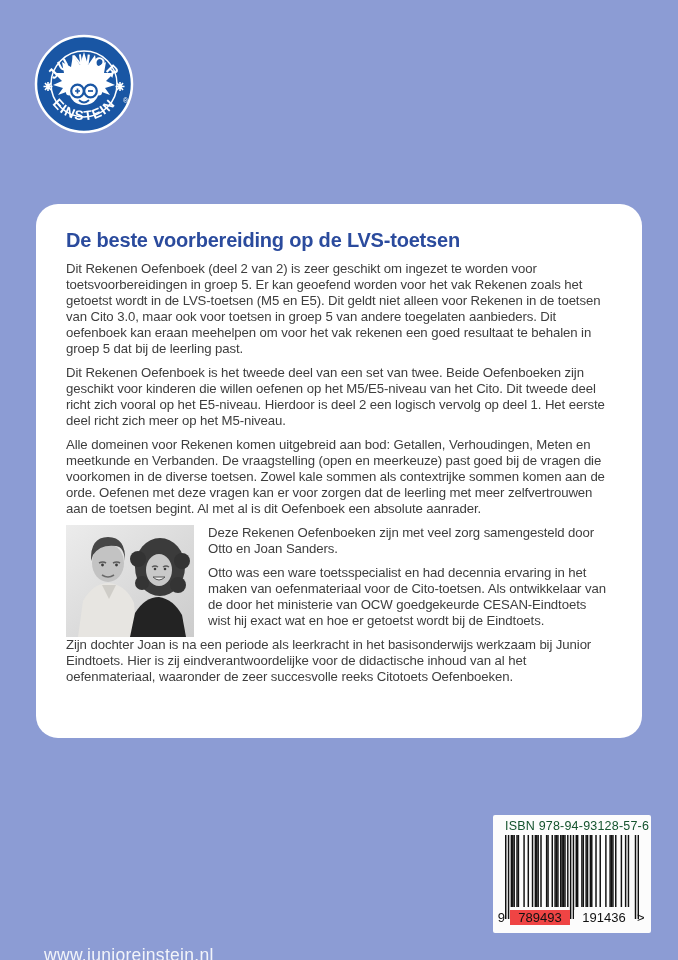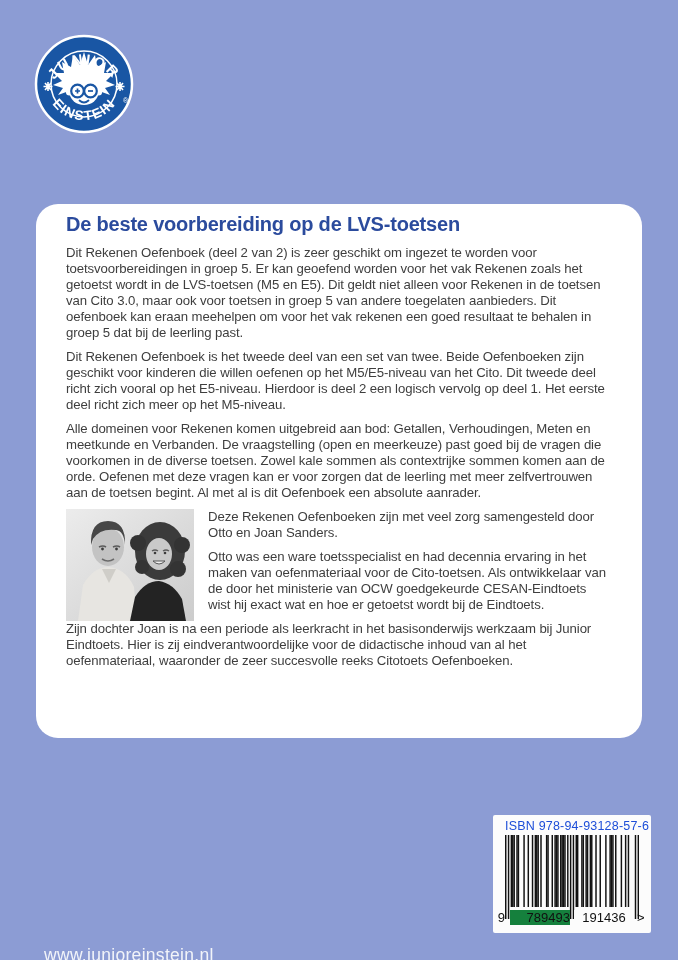--- a/index.html
+++ b/index.html
@@ -23,49 +23,49 @@
   }
   .groep-number {
     font-size: 112px; font-weight: 700; line-height: 0.82;
     color: #C8D1EB; margin-top: 6px;
   }
 
   
   .card {
     position: absolute; left: 36px; top: 204px; width: 606px; height: 534px;
     background: #ffffff; border-radius: 22px;
-    padding: 9px 30px 0 30px; overflow: hidden;
+    padding: 25px 30px 0 30px; overflow: hidden;
   }
   .card h1 {
     font-size: 20px; font-weight: 700; color: #2B4B9D;
     letter-spacing: -0.2px; margin-bottom: 9px;
   }
   .card p {
     font-size: 13.2px; line-height: 16px; color: #3E3E3E;
     letter-spacing: -0.1px; margin-bottom: 8px;
   }
   .author-row { display: flex; gap: 14px; }
   .photo { width: 128px; height: 112px; flex: 0 0 128px; }
   .author-texts { flex: 1; }
 
   
   .barcode-box {
     position: absolute; left: 493px; top: 815px; width: 158px; height: 118px;
     background: #FCFCFC; border-radius: 2px; padding: 4px 12px 0 12px;
   }
   .isbn-label {
-    font-size: 12.5px; color: #1d4ed8; text-align: center;
+    font-size: 12.5px; color: #14532d; text-align: center;
     letter-spacing: 0.2px; white-space: nowrap; margin-bottom: 2px;
   }
   .bars { display: block; width: 134px; height: 84px; margin: 0 auto; }
   .bars rect { fill: #111111; }
   .digits { position: absolute; left: 0; top: 95px; width: 158px; height: 16px; font-size: 13px; color: #111; }
   .digits span { position: absolute; top: 0; }
   .d-left   { left: 2px;  width: 10px; text-align: right; }
-  .d-group1 { left: 17px; width: 60px; text-align: right; background: #15803d; }
+  .d-group1 { left: 17px; width: 60px; text-align: center; background: #ef4444; }
   .d-group2 { left: 81px; width: 60px; text-align: center; background: #FCFCFC; }
   .d-right  { left: 144px; width: 12px; text-align: left; }
 
   
   .footer-url {
     position: absolute; left: 44px; top: 912px;
     font-size: 17.5px; color: #F2F4F9; letter-spacing: 0.3px; margin-top: 33px;
   }
 </style>
 </head>

